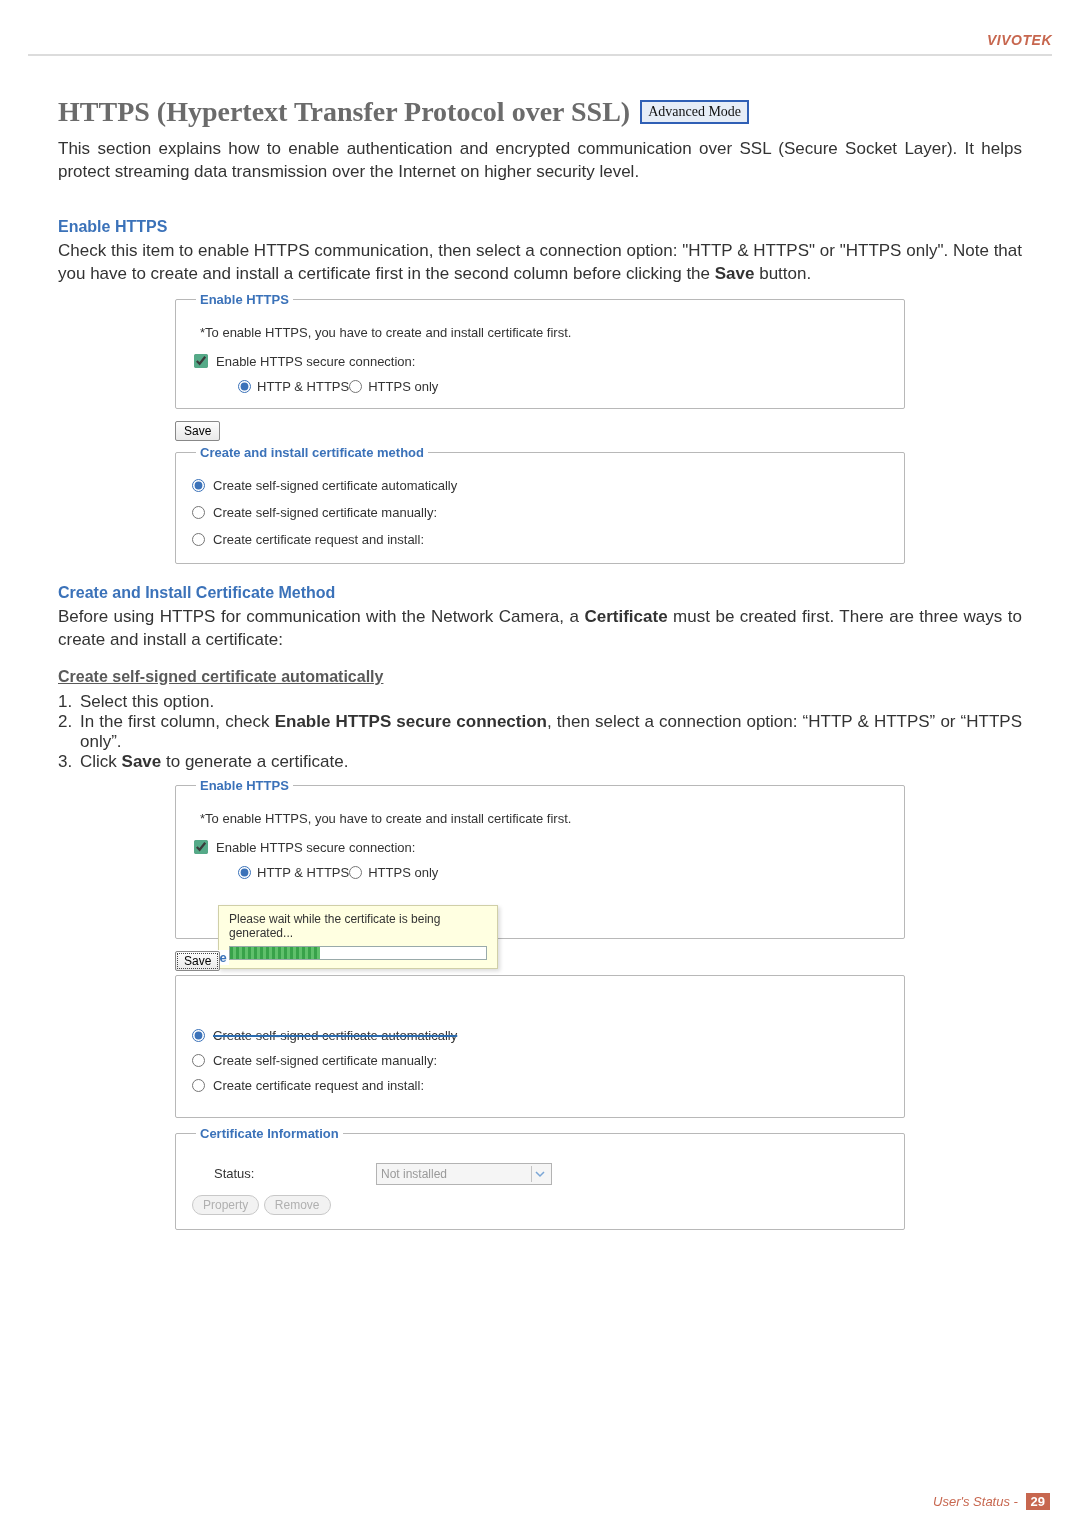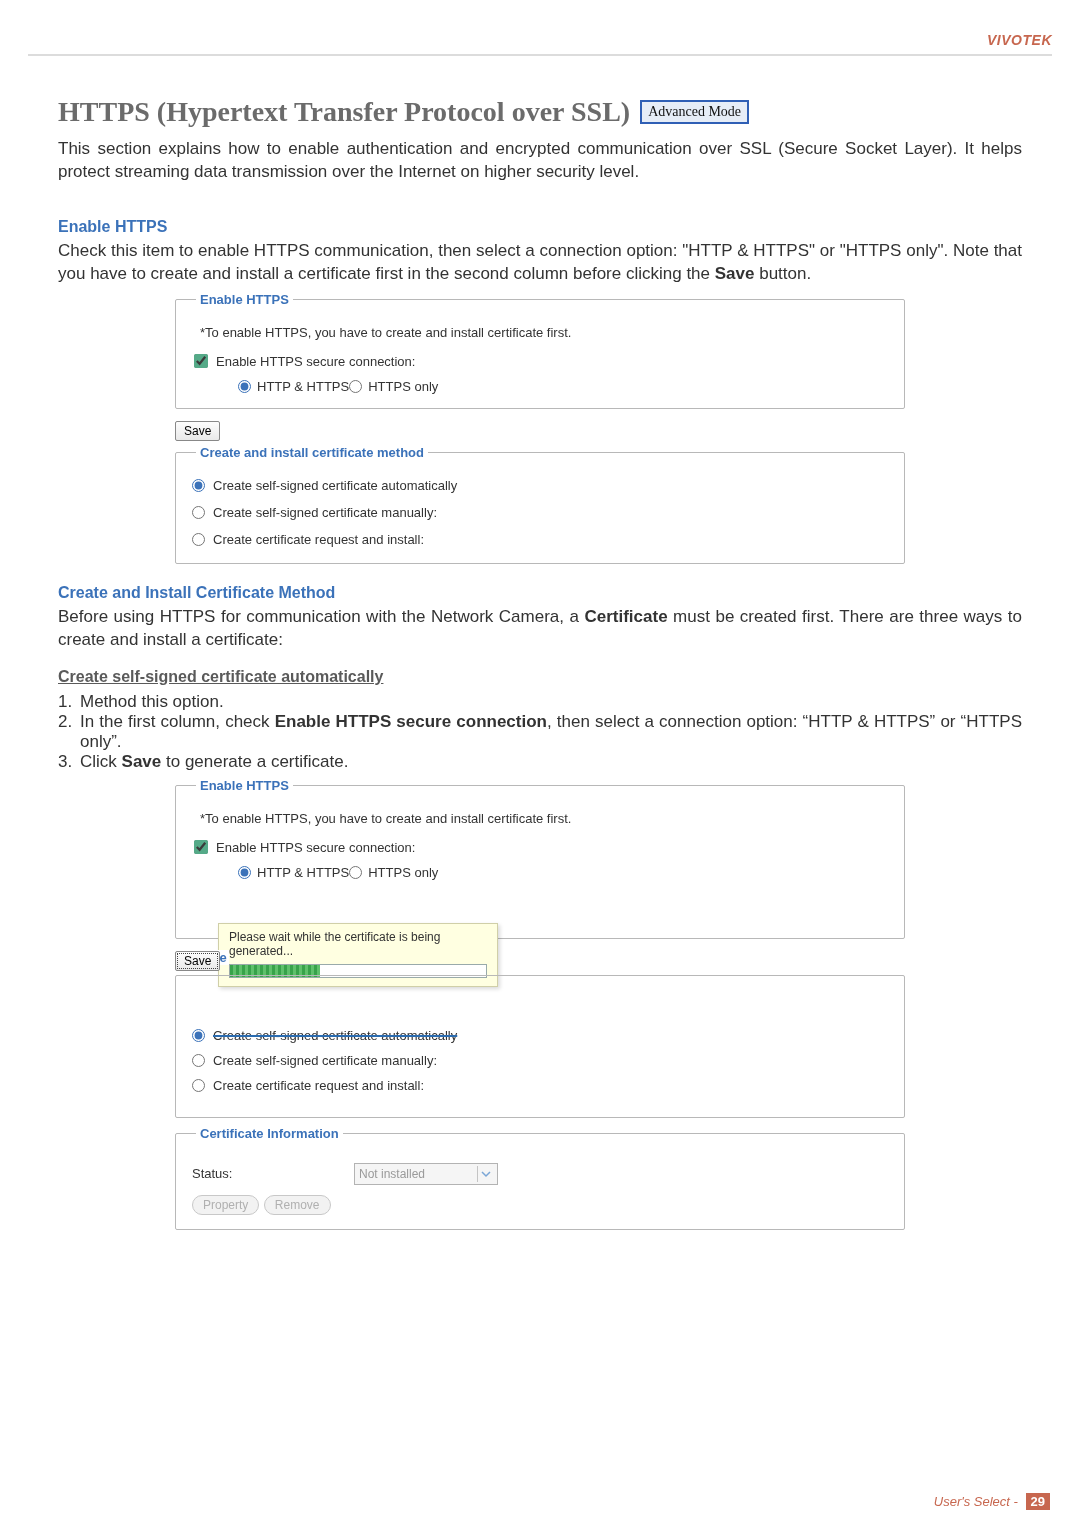--- a/index.html
+++ b/index.html
@@ -118,21 +118,21 @@
     text-decoration: underline;
     margin: 16px 0 6px;
   }
   ol.steps { list-style: none; font-size: 17px; color: #333; }
   ol.steps li { display: flex; }
   ol.steps li .num { width: 22px; flex: 0 0 22px; }
   ol.steps li .txt { flex: 1; text-align: justify; }
   .progress-popup {
     position: absolute;
     left: 42px;
-    top: 130px;
+    top: 112px;
     border: 1px solid #d0cfa8;
     background: #ffffe1;
     padding: 6px 10px 8px;
     font-size: 12px;
     color: #333;
     box-shadow: 2px 2px 4px rgba(0,0,0,0.15);
     width: 280px;
   }
   .progress-popup .pmsg { margin-bottom: 6px; }
   .progress-popup .pbar {
@@ -155,25 +155,25 @@
     color: #3b72b9;
     font-weight: bold;
     font-size: 13px;
     background: #fff;
     padding: 0 2px;
   }
   .cert-method-overlay { font-size: 13px; margin-top: 48px; }
   .cert-method-overlay .opt { display:flex; align-items:center; gap:8px; margin:10px 0; }
   .cert-method-overlay .struck { text-decoration: line-through; text-decoration-color: #2b6cb0; text-decoration-thickness: 1.5px; }
   .certinfo-row { display:flex; align-items:center; gap:12px; font-size:13px; margin:8px 0 10px; }
-  .certinfo-row .lbl { width: 150px; }
+  .certinfo-row .lbl { width: 150px; margin-left: 22px; }
   .select {
     display:inline-flex; align-items:center; justify-content:space-between;
     border:1px solid #b3b3b3; background:#f5f5f5; color:#9a9a9a;
-    font-size:12px; padding:2px 4px; width:144px;
+    font-size:12px; padding:2px 4px; width:176px;
   }
   .select .chev {
     width: 16px; height: 16px; border-left:1px solid #c4c4c4;
     display:flex; align-items:center; justify-content:center;
     color:#7aa6d6;
   }
   .btn-disabled {
     display:inline-block; border:1px solid #c8c8c8; background:#f2f2f2;
     color:#b0b0b0; font-size:12px; padding:2px 10px; border-radius:10px;
   }
@@ -253,21 +253,21 @@
 
   <div class="h2">Create and Install Certificate Method</div>
   <p class="para">
     <span>Before using HTTPS for communication with the Network Camera, a </span><strong>Certificate</strong><span> must be created first. There are three ways to create and install a certificate:</span>
   </p>
 
   <div class="h3u">Create self-signed certificate automatically</div>
   <ol class="steps">
     <li>
         <span class="num">1.</span>
-        <span class="txt">Method this option.</span>
+        <span class="txt">Select this option.</span>
       </li>
     <li>
         <span class="num">2.</span>
         <span class="txt"><span>In the first column, check </span><strong>Enable HTTPS secure connection</strong><span>, then select a connection option: “HTTP &amp; HTTPS” or “HTTPS only”.</span></span>
       </li>
     <li>
         <span class="num">3.</span>
         <span class="txt"><span>Click </span><strong>Save</strong><span> to generate a certificate.</span></span>
       </li>
   </ol>
@@ -338,15 +338,15 @@
           <span class="btn-disabled">Remove</span>
         </div>
       </fieldset>
     </div>
   </div>
 
   <div class="page-pad"></div>
 </div>
 
 <div class="footer">
-  <span>User's Select -</span>
+  <span>User's Status -</span>
   <span class="pnum">29</span>
 </div>
 
 </body></html>

